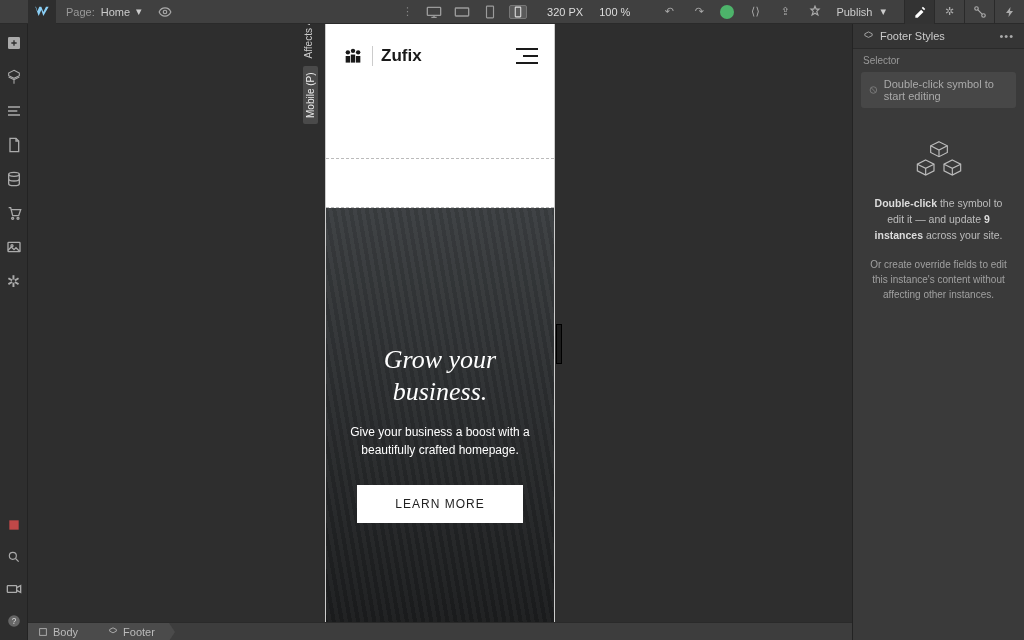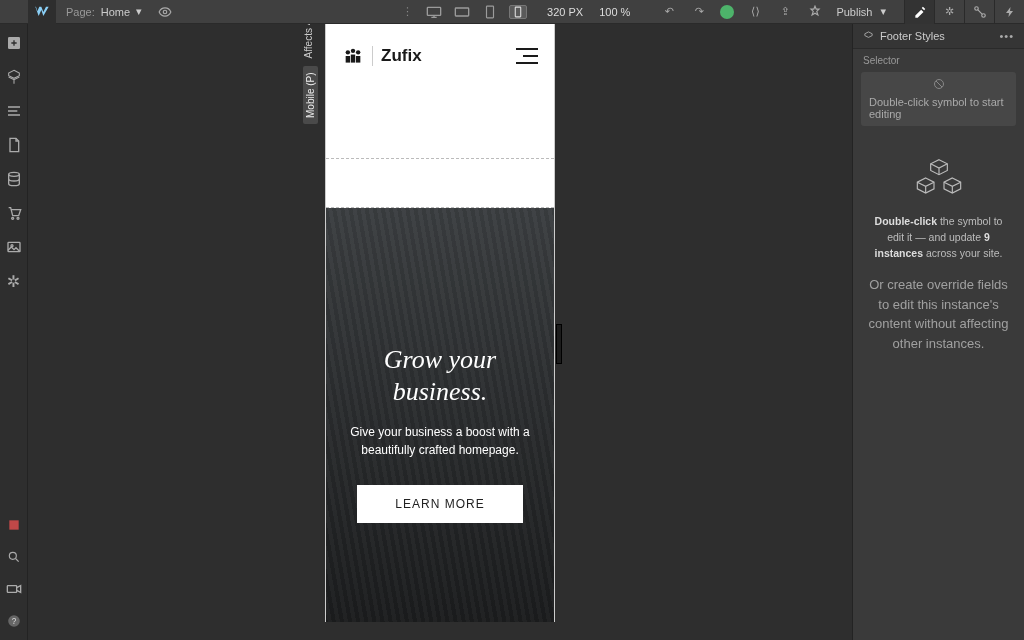--- a/index.html
+++ b/index.html
@@ -56,26 +56,26 @@
 .vp-hero p { font-size: 12px; margin-top: 14px; line-height: 1.5; }
 .vp-hero .btn { margin-top: 26px; background: #fff; color: #222; padding: 12px 38px; font-size: 12px; letter-spacing: 1px; }
 
 .resize-handle { position: absolute; width: 6px; height: 40px; background: #1c1c1c; border: 1px solid #000; left: 528px; top: 300px; }
 
 
 .rightpanel { grid-column: 3; grid-row: 2 / 4; background: #3a3a3a; border-left: 1px solid #232323; font-size: 11px; color: #ccc; }
 .rp-header { background: #353535; padding: 6px 10px; display: flex; align-items: center; gap: 6px; border-bottom: 1px solid #2a2a2a; }
 .rp-header .dots { margin-left: auto; color: #aaa; letter-spacing: 1px; }
 .rp-section-label { padding: 6px 10px; font-size: 10px; color: #999; }
-.rp-selector-box { margin: 0 8px; background: #474747; border-radius: 3px; padding: 6px 8px; display: flex; gap: 6px; align-items: center; color: #aaa; flex-direction: column; }
+.rp-selector-box { margin: 0 8px; background: #474747; border-radius: 3px; padding: 6px 8px; display: flex; gap: 6px; align-items: center; color: #aaa; }
 .rp-info { text-align: center; padding: 18px 14px; color: #bcbcbc; line-height: 1.5; }
 .rp-info .cubes { margin: 14px auto 16px; width: 50px; height: 40px; }
 .rp-info .txt1 { font-size: 10.5px; }
 .rp-info .txt1 b { font-weight: 600; color: #ddd; }
-.rp-info .txt2 { font-size: 13px; margin-top: 14px; color: #a0a0a0; }
+.rp-info .txt2 { font-size: 10px; margin-top: 14px; color: #a0a0a0; }
 
 
 .bottombar { grid-column: 2; grid-row: 3; background: #3d3d3d; display: flex; align-items: center; font-size: 11px; color: #bbb; border-top: 1px solid #2a2a2a; }
 .crumb { position: relative; padding: 0 14px 0 16px; height: 18px; display: flex; align-items: center; gap: 5px; background: #4b4b4b; }
 .crumb::after { content:""; position:absolute; right:-6px; top:0; width:0;height:0; border-top:9px solid transparent; border-bottom:9px solid transparent; border-left:6px solid #4b4b4b; }
 .crumb:first-child{padding-left:10px;}
 
 svg { display: block; }
 </style>
 </head>
@@ -301,14 +301,28 @@
         <path d="M46 24l10 5v8l-10 5-10-5v-8z"></path>
           <path d="M36 29l10 5 10-5M46 34v8"></path>
       </svg>
       <div class="txt1">
         <b>Double-click </b><span>the symbol to edit it — and update </span><b>9 instances</b><span> across your site.</span>
       </div>
       <div class="txt2">Or create override fields to edit this instance's content without affecting other instances.</div>
     </div>
   </div>
 
+  <div class="bottombar">
+    <div class="crumb">
+      <svg width="10" height="10" viewBox="0 0 24 24" fill="none" stroke="#bbb" stroke-width="2">
+          <rect x="4" y="4" width="16" height="16"></rect>
+        </svg>
+      <span>Body</span>
+    </div>
+    <div class="crumb">
+      <svg width="10" height="10" viewBox="0 0 24 24" fill="none" stroke="#bbb" stroke-width="2">
+          <path d="M12 2l8 4v4l-8 4-8-4V6z"></path>
+        </svg>
+      <span>Footer</span>
+    </div>
+  </div>
 
 </div>
 
 </body></html>

